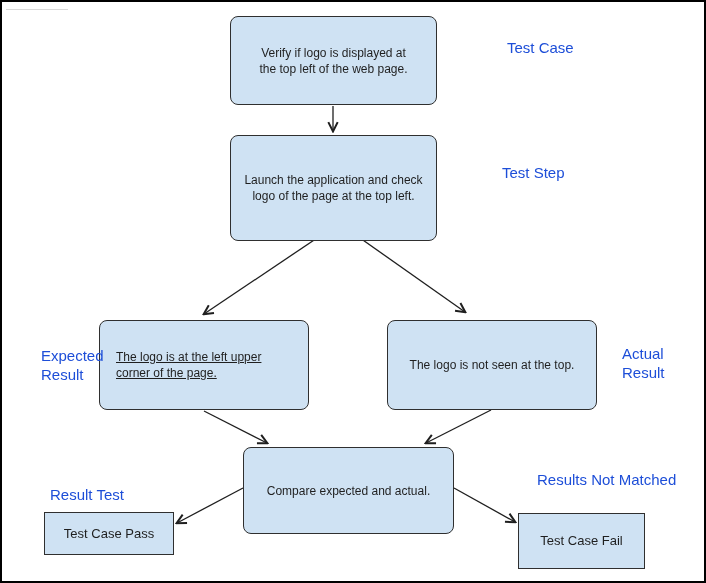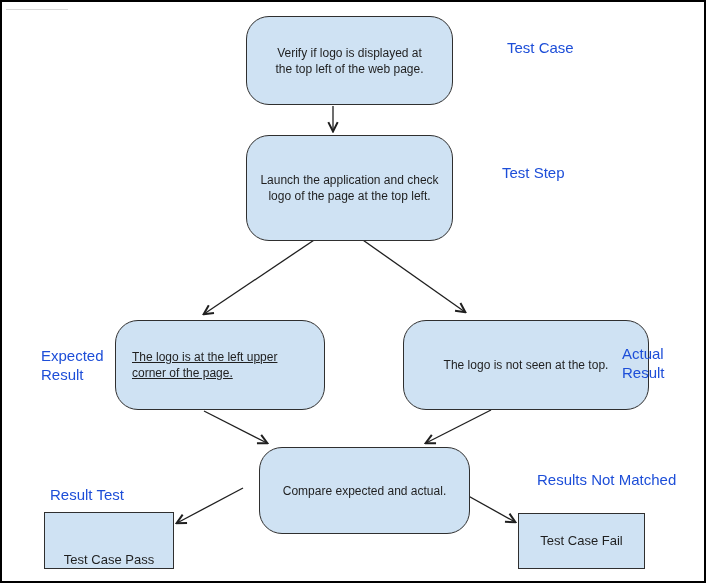--- a/index.html
+++ b/index.html
@@ -28,40 +28,40 @@
     box-sizing: border-box;
     background: #cfe2f3;
     border: 1.3px solid #2f2f2f;
     display: flex;
     align-items: center;
     justify-content: center;
     color: #1f1f1f;
     font-size: 12px;
     line-height: 16px;
   }
-  .node.rounded { border-radius: 23px; margin-left: 16px; }
+  .node.rounded { border-radius: 8px; }
   .node.rect { border-radius: 0; border-width: 1.5px; font-size: 13px; }
   .node-text { text-align: center; }
 
   .n-testcase { left: 228px; top: 14px;  width: 207px; height: 89px; }
   .n-testcase .node-text { max-width: 158px; }
 
   .n-teststep { left: 228px; top: 133px; width: 207px; height: 106px; }
   .n-teststep .node-text { max-width: 182px; }
 
   .n-expected { left: 97px;  top: 318px; width: 210px; height: 90px; justify-content: flex-start; padding-left: 16px; text-decoration: underline; }
   .n-expected .node-text { max-width: 152px; text-align: left; }
 
-  .n-actual   { left: 385px; top: 318px; width: 246px; height: 90px; }
+  .n-actual   { left: 385px; top: 318px; width: 210px; height: 90px; }
   .n-actual .node-text { max-width: 190px; }
 
   .n-compare  { left: 241px; top: 445px; width: 211px; height: 87px; }
   .n-compare .node-text { max-width: 190px; }
 
-  .n-pass { left: 42px;  top: 510px; width: 130px; height: 57px; align-items: flex-end; }
+  .n-pass { left: 42px;  top: 510px; width: 130px; height: 43px; }
   .n-fail { left: 516px; top: 511px; width: 127px; height: 56px; }
 
   .side-label {
     position: absolute;
     color: #1d4ed8;
     font-size: 15px;
     line-height: 19px;
   }
   .l-testcase { left: 505px; top: 36px; }
   .l-teststep { left: 500px; top: 161px; }

